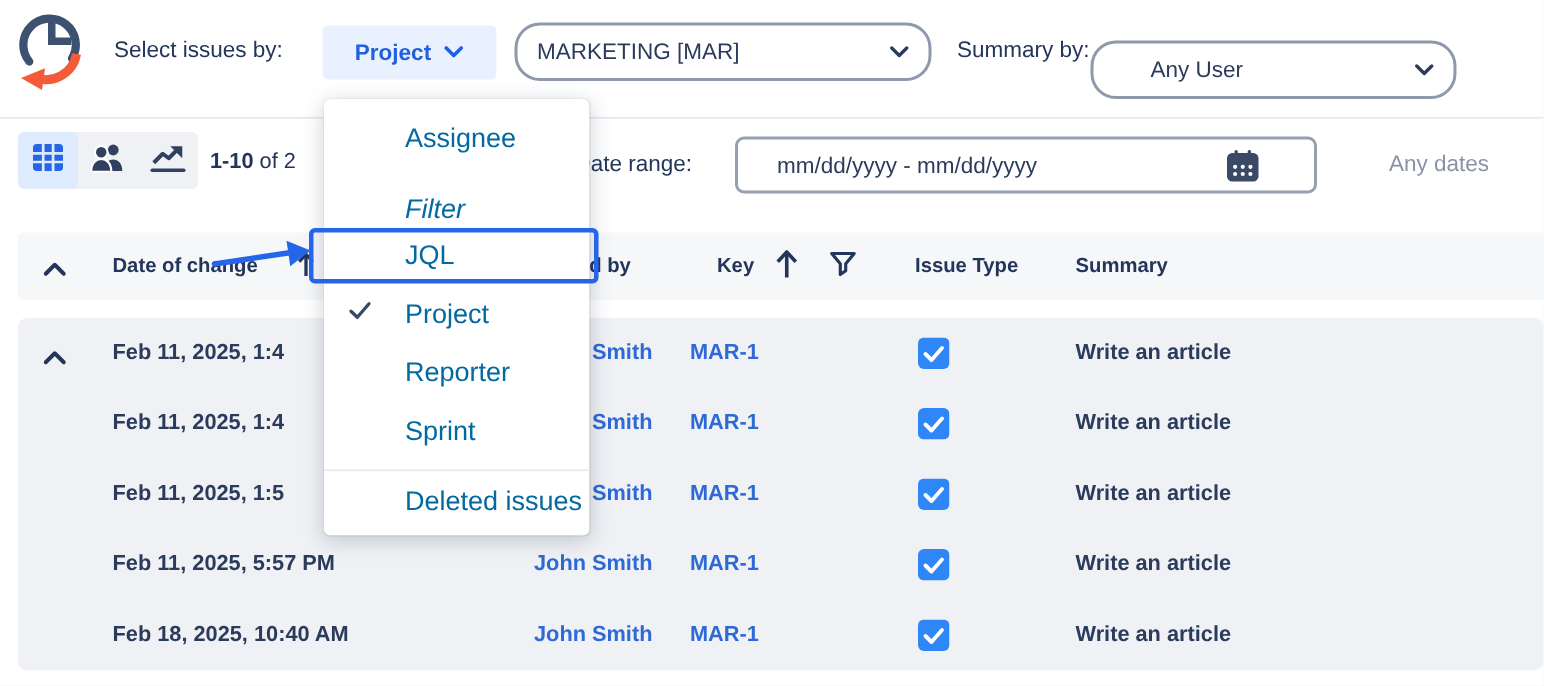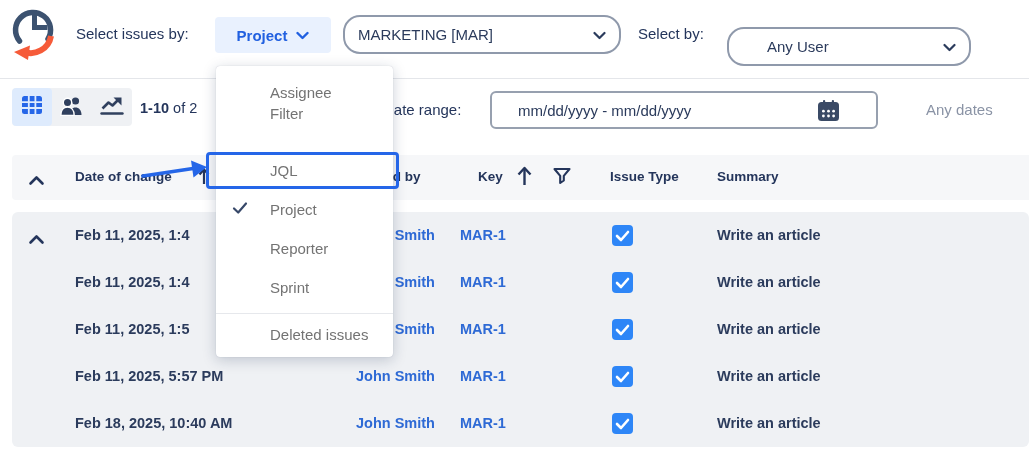--- a/index.html
+++ b/index.html
@@ -35,21 +35,21 @@
   .thead { background:#F6F7F9; border-radius:4px 0 0 4px; }
   .th { position:absolute; font-size:13.5px; font-weight:bold; color:#24355B; white-space:nowrap; }
 
   .card { background:#EFF1F4; border-radius:6px; }
   .row-cell { position:absolute; font-size:14.5px; color:#2B3B5C; white-space:nowrap; }
   .link { color:#2E6AD5; cursor:pointer; }
   .checkbox { position:absolute; width:21px; height:21px; cursor:pointer; }
 
   .dropdown { background:#fff; border-radius:4px; box-shadow:0 3px 14px rgba(23,43,77,.22), 0 0 1px rgba(23,43,77,.25); z-index:10; }
   .dd-item { position:absolute; left:0; width:100%; height:39px; display:flex; align-items:center; cursor:pointer; }
-  .dd-item .dd-txt { position:absolute; left:54px; font-size:15px; color:#737373; white-space:nowrap; }
+  .dd-item .dd-txt { position:absolute; left:54px; font-size:18px; color:#0369a1; white-space:nowrap; }
   .dd-check { position:absolute; left:16px; }
   .dd-sep { position:absolute; left:0; width:100%; height:1px; background:#E6E8EC; }
 
   .jql-box { border:3px solid #2566E8; border-radius:4px; background:transparent; z-index:11; pointer-events:none; }
   .anno { z-index:11; pointer-events:none; }
 </style>
 </head>
 <body>
 
 <div class="screen">
@@ -76,21 +76,21 @@
 
   <div class="abs select-box" style="left:343px; top:15px; width:278px; height:39px;">
     <span class="txt">MARKETING [MAR]</span>
     <span>
       <svg width="13" height="9" viewBox="0 0 13 9">
           <polyline points="1.5,2 6.5,7 11.5,2" fill="none" stroke="#2B3B5C" stroke-width="2.2" stroke-linecap="round" stroke-linejoin="round"></polyline>
         </svg>
     </span>
   </div>
 
-  <div class="abs lbl" style="left:638px; top:25px;">Select by:</div>
+  <div class="abs lbl" style="left:638px; top:25px;">Summary by:</div>
 
   <div class="abs select-box" style="left:727px; top:27px; width:244px; height:39px;padding-left:38px;">
     <span class="txt">Any User</span>
     <span>
       <svg width="13" height="9" viewBox="0 0 13 9">
           <polyline points="1.5,2 6.5,7 11.5,2" fill="none" stroke="#2B3B5C" stroke-width="2.2" stroke-linecap="round" stroke-linejoin="round"></polyline>
         </svg>
     </span>
   </div>
 
@@ -254,21 +254,21 @@
           </svg>
       </span>
       <span class="row-cell" style="left:705px; top:15px;">Write an article</span>
     </div>
   </div>
 
   <div class="abs dropdown" style="left:216px; top:66px; width:177px; height:291px;">
     <div class="dd-item" style="top:7px;">
       <span class="dd-txt">Assignee</span>
     </div>
-    <div class="dd-item" style="top:28px;">
+    <div class="dd-item" style="top:54px;font-style:italic;">
       <span class="dd-txt">Filter</span>
     </div>
     <div class="dd-item" style="top:85px;">
       <span class="dd-txt">JQL</span>
     </div>
     <div class="dd-item" style="top:124px;">
       <span class="dd-check">
         <svg width="16" height="14" viewBox="0 0 16 14">
             <polyline points="2,7.5 6.2,11.5 14,2.5" fill="none" stroke="#374869" stroke-width="2.2" stroke-linecap="round" stroke-linejoin="round"></polyline>
           </svg>

